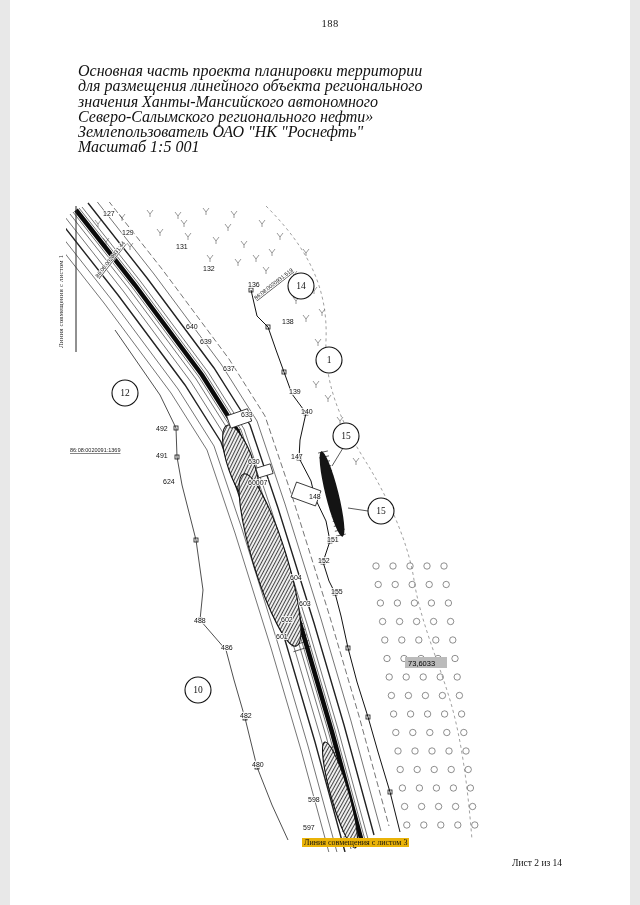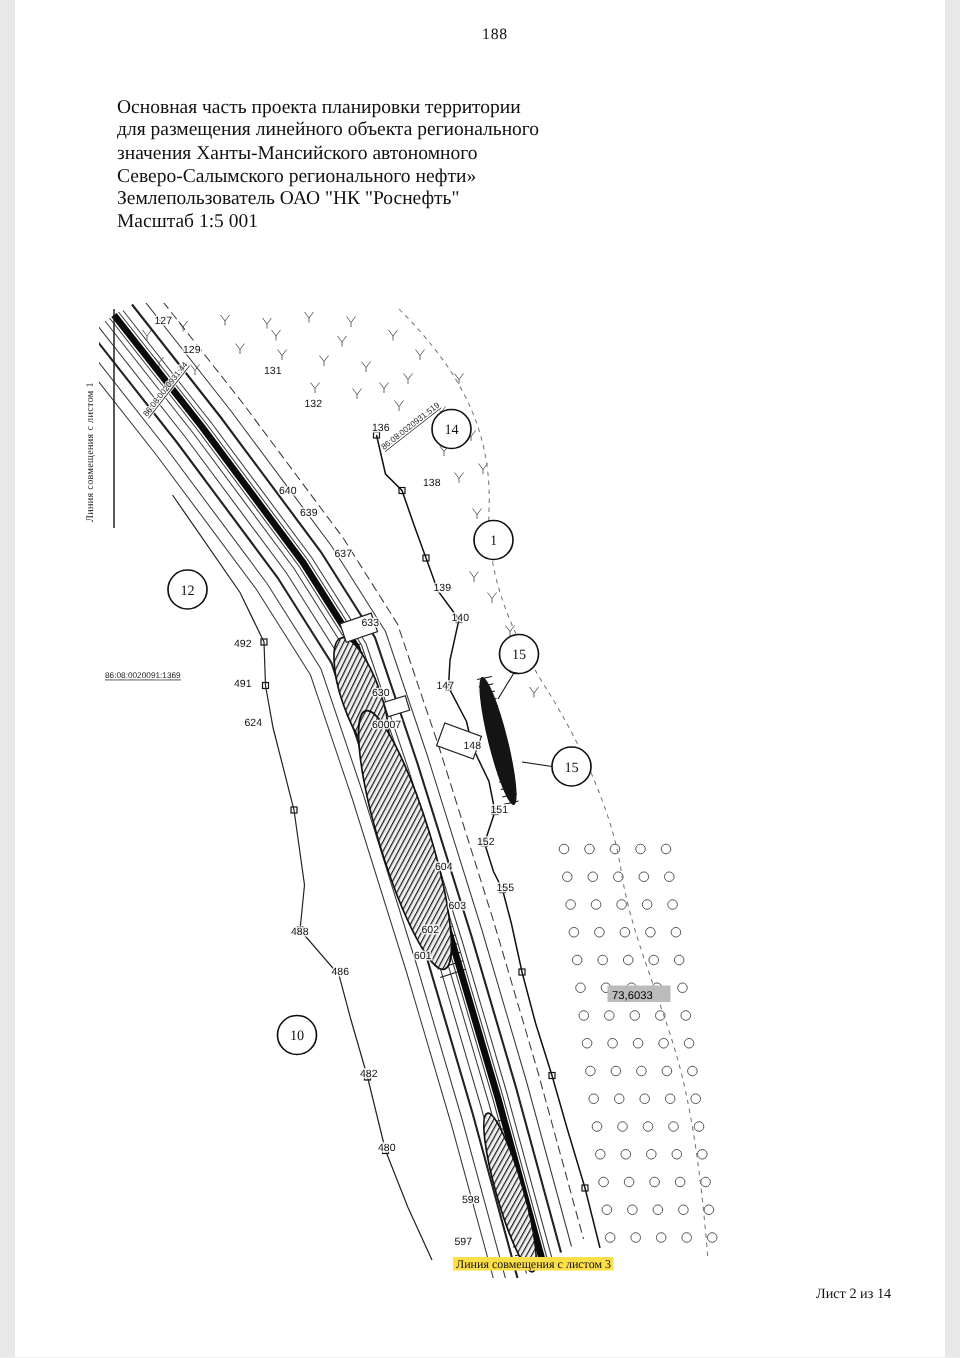--- a/index.html
+++ b/index.html
@@ -7,35 +7,35 @@
     position:relative;width:620px;height:905px;background:#ffffff;
     font-family:"Liberation Serif", serif;color:#111;overflow:hidden;
     margin:0 auto;
   }
   .page-number{
     position:absolute;top:18px;left:0;width:640px;text-align:center;
     font-size:10.5px;letter-spacing:.5px;
   }
   .title-block{
     position:absolute;top:63px;left:68px;width:360px;
-    font-size:13px;line-height:15.3px;
+    font-size:16px;line-height:15.3px;font-style:italic;
   }
   .map-area{position:absolute;left:0;top:0;width:640px;height:905px;}
   #map-svg{position:absolute;left:56px;top:202px;width:424px;height:650px;}
   .left-edge-label{
     position:absolute;left:47px;top:348px;width:142px;
     transform:rotate(-90deg);transform-origin:top left;
     font-size:6.8px;color:#222;letter-spacing:.2px;
   }
   .bottom-edge-label{
     position:absolute;left:292px;top:838px;font-size:8px;color:#111;
-    background:#fde047;padding:0 2px;
+    background:#eab308;padding:0 2px;
   }
   .sheet-footer{
-    position:absolute;left:534px;top:858px;font-size:9.5px;color:#111;
+    position:absolute;left:502px;top:858px;font-size:9.5px;color:#111;
   }
   
   .cl{fill:none;stroke:#3a3a3a;}
   .thin{stroke-width:.7;}
   .med{stroke-width:1.4;stroke:#222;}
   .main{stroke-width:4.5;stroke:#0a0a0a;}
   .dash{stroke-dasharray:6 3;}
   .bnd{fill:none;stroke:#111;stroke-width:1;}
   .bnd2{fill:none;stroke:#222;stroke-width:.8;}
   .contour{fill:none;stroke:#777;stroke-width:.7;stroke-dasharray:3 3;}

